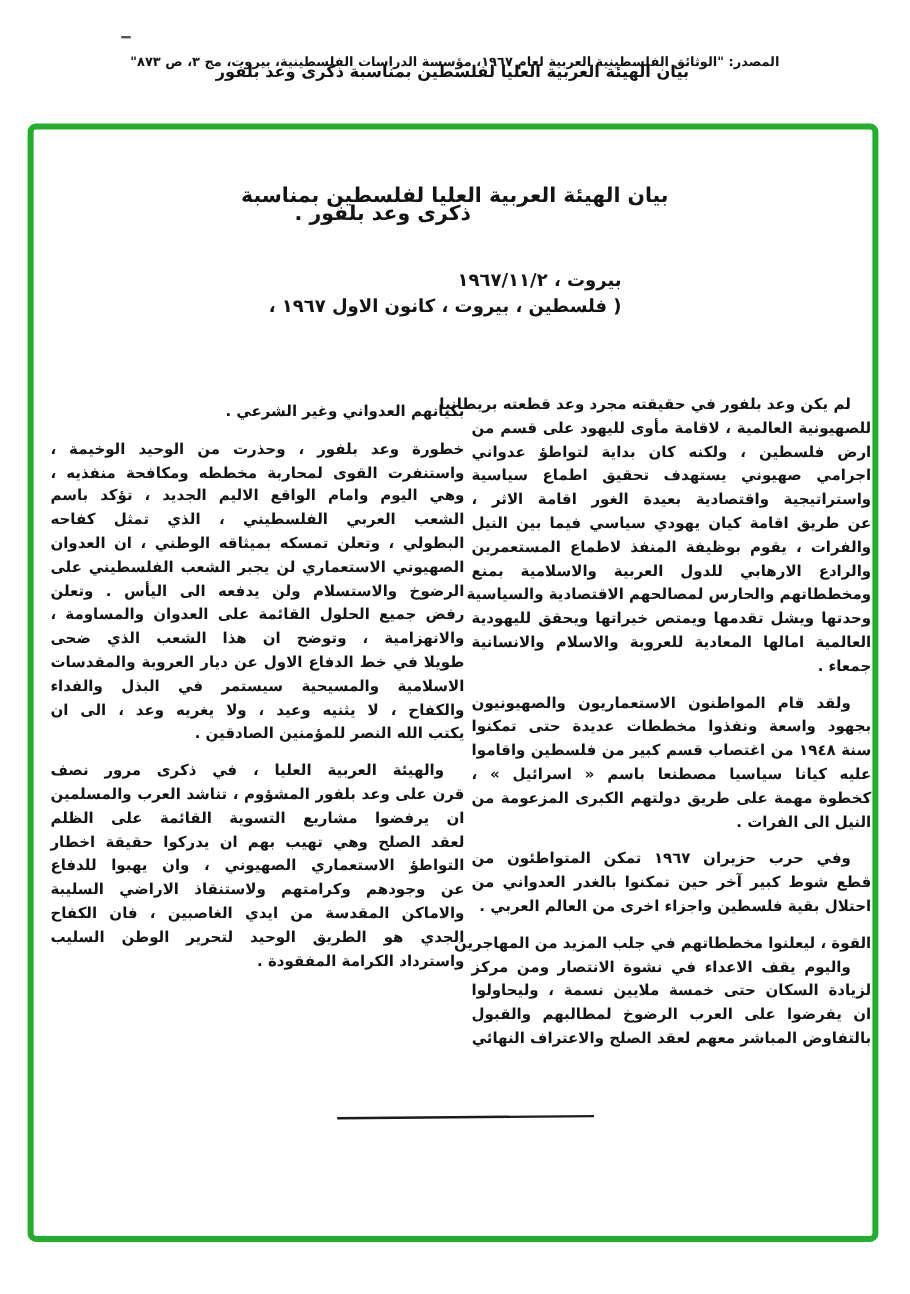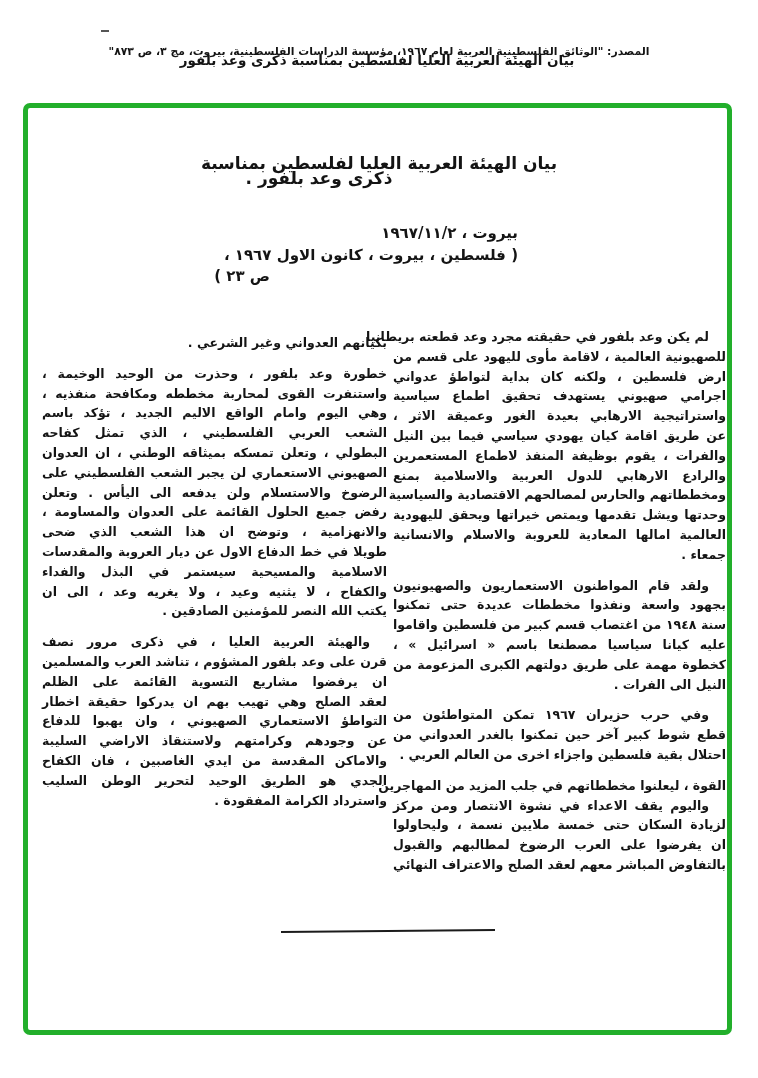--- a/index.html
+++ b/index.html
@@ -63,30 +63,29 @@
 
   <div class="frame"></div>
 
   <div class="doc-title-1">بيان الهيئة العربية العليا لفلسطين بمناسبة</div>
 
   <div class="doc-title-2">ذكرى وعد بلفور .</div>
 
   <div class="dateline">
     <div class="d1">بيروت ، ١٩٦٧/١١/٢</div>
     <div class="d2">( فلسطين ، بيروت ، كانون الاول ١٩٦٧ ،</div>
-    <div class="d3">ص ٢٣ )</div>
   </div>
 
   <div class="col col-right">
       <div class="para">
         <div class="tline firstline">لم يكن وعد بلفور في حقيقته مجرد وعد قطعته بريطانيا</div>
         <div class="tline">للصهيونية العالمية ، لاقامة مأوى لليهود على قسم من</div>
         <div class="tline">ارض فلسطين ، ولكنه كان بداية لتواطؤ عدواني</div>
         <div class="tline">اجرامي صهيوني يستهدف تحقيق اطماع سياسية</div>
-        <div class="tline">واستراتيجية الارهابي بعيدة الغور وعميقة الاثر ،</div>
+        <div class="tline">واستراتيجية واقتصادية بعيدة الغور اقامة الاثر ،</div>
         <div class="tline">عن طريق اقامة كيان يهودي سياسي فيما بين النيل</div>
         <div class="tline">والفرات ، يقوم بوظيفة المنفذ لاطماع المستعمرين</div>
         <div class="tline">والرادع الارهابي للدول العربية والاسلامية بمنع</div>
         <div class="tline">ومخططاتهم والحارس لمصالحهم الاقتصادية والسياسية</div>
         <div class="tline">وحدتها ويشل تقدمها ويمتص خيراتها ويحقق لليهودية</div>
         <div class="tline">العالمية امالها المعادية للعروبة والاسلام والانسانية</div>
         <div class="tline lastline">جمعاء .</div>
       </div>
       <div class="para">
         <div class="tline firstline">ولقد قام المواطنون الاستعماريون والصهيونيون</div>

